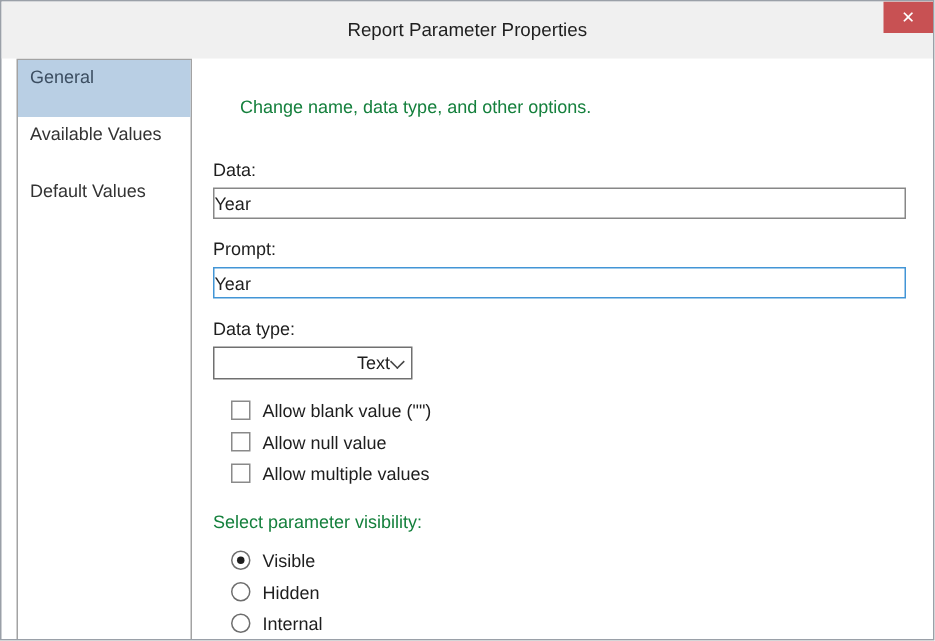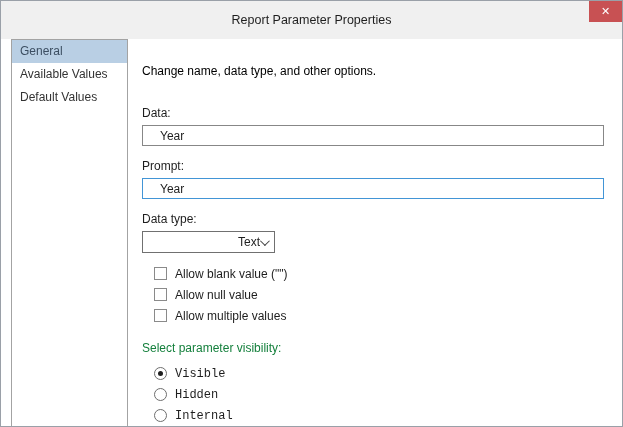--- a/index.html
+++ b/index.html
@@ -42,45 +42,45 @@
     height: calc(100% - 25px);
   }
   .sidebar {
     width: 117px;
     margin-left: 10px;
     border: 1px solid #a3a3a3;
     background: #ffffff;
     flex: none;
   }
   .side-item {
-    height: 23px;
+    height: 38px;
     line-height: 23px;
     padding-left: 8px;
     color: #333333;
     cursor: pointer;
     white-space: nowrap;
   }
   .side-item.selected {
     background: #b9cfe4;
     color: #3c4e61;
   }
 
   .main {
     flex: 1;
     padding: 25px 18px 0 14px;
   }
-  .desc { margin-bottom: 28px; color: #000000; }
+  .desc { margin-bottom: 28px; color: #15803d; margin-left: 18px; }
 
   .field { margin-bottom: 13px; }
   .field .flabel { display: block; margin-bottom: 5px; color: #1e1e1e; }
   .text-input {
     width: 100%;
     height: 21px;
     border: 1px solid #878787;
-    padding: 2px 17px;
+    padding: 2px 0;
     font-family: "Liberation Sans", sans-serif;
     font-size: 12px;
     color: #1e1e1e;
     outline: none;
     background: #ffffff;
   }
   .text-input.focused { border: 1px solid #4295d6; }
 
   
   .dropdown {
@@ -128,21 +128,21 @@
   .radio.selected::after {
     content: "";
     position: absolute;
     left: 3px; top: 3px;
     width: 5px; height: 5px;
     border-radius: 50%;
     background: #1e1e1e;
   }
 
   .section-label { margin: 15px 0 8px 0; color: #15803d; }
-  .radio-group { margin-left: 12px; font-family: Liberation Mono, monospace; }
+  .radio-group { margin-left: 12px; }
 </style>
 </head>
 <body>
 
 <div class="dialog">
 
   <div class="titlebar">
     <div class="title">Report Parameter Properties</div>
     <div class="close-btn">
       <span>✕</span>

